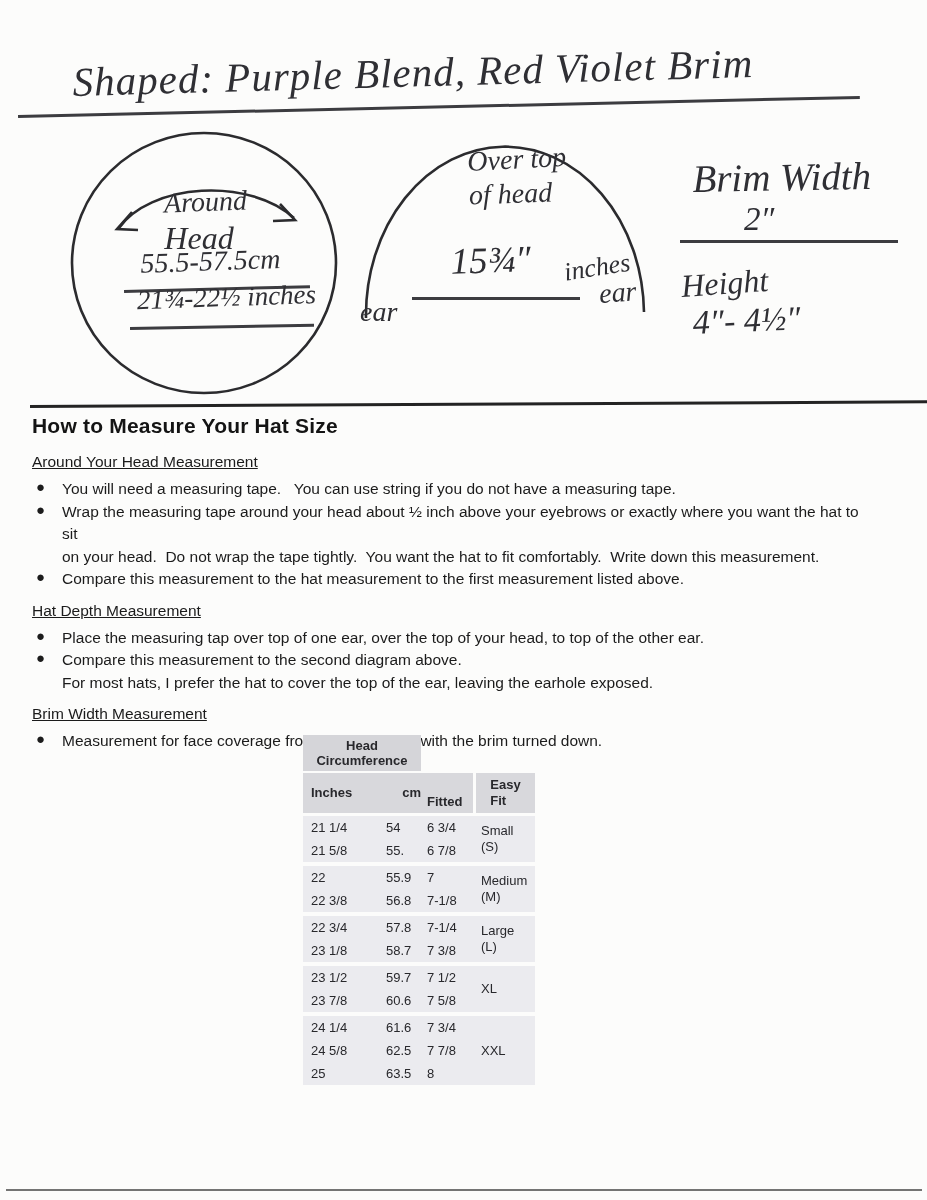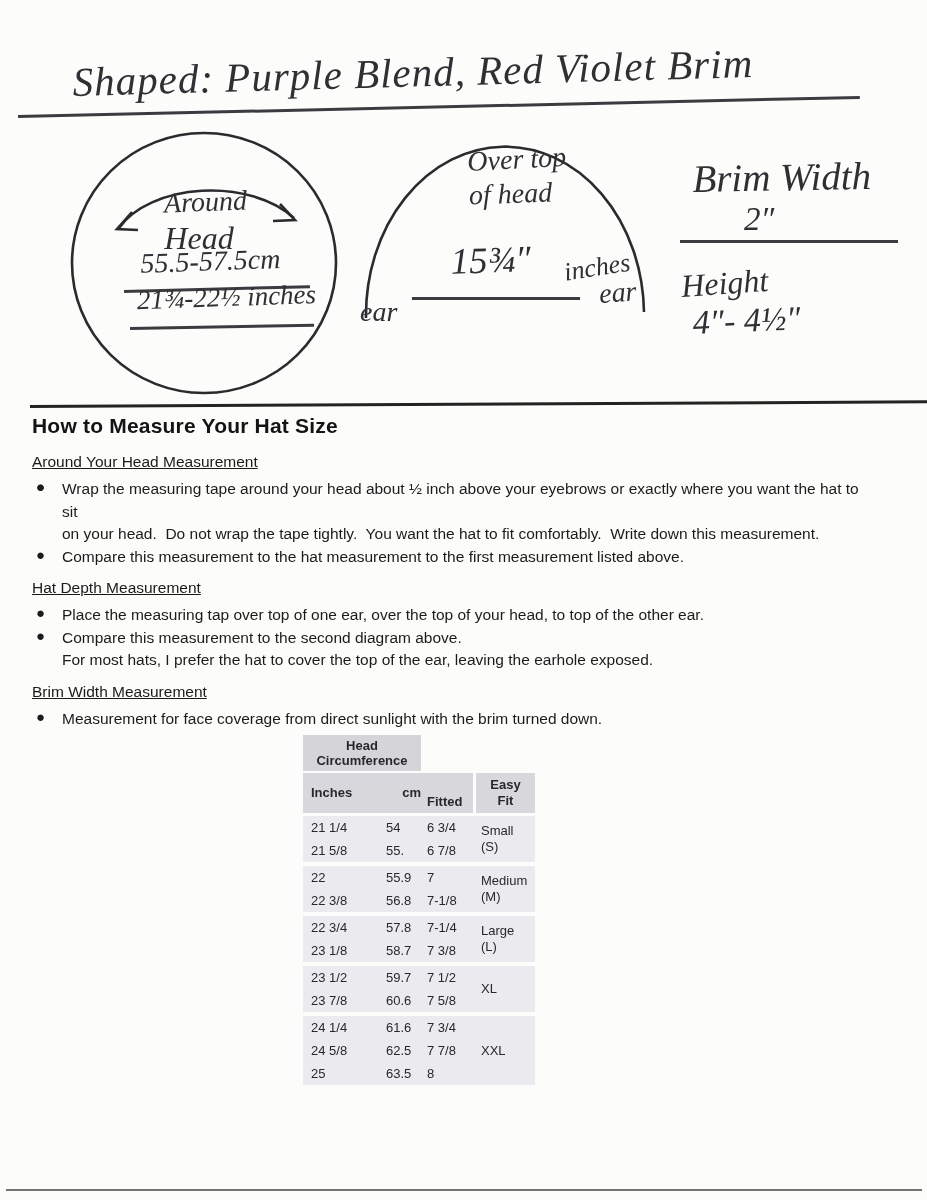--- a/index.html
+++ b/index.html
@@ -50,21 +50,21 @@
   .hat-table { position:absolute; left:303px; top:727px; font-size:13px; color:#28282c; }
   .th-group {
     width:118px; background:#d5d5d9; font-weight:bold; text-align:center;
     padding:3px 6px; line-height:15px; margin-bottom:2px;margin-top:8px;
   }
   .thead-row { display:grid; grid-template-columns:74px 44px 52px 62px; margin-bottom:3px; }
   .th { background:#d8d8dc; font-weight:bold; height:40px; }
   .th-inches { grid-column:1; line-height:40px; padding-left:8px; }
   .th-cm { grid-column:2; line-height:40px; padding-left:9px;text-align:right; }
   .th-fitted { grid-column:3; display:flex; align-items:flex-end; padding:0 0 4px 6px;text-align:right; }
-  .th-easy { grid-column:4; border-left:3px solid #fcfcfb; text-align:center; white-space:pre-line;
+  .th-easy { grid-column:4; border-left:3px solid #fcfcfb; text-align:left; white-space:pre-line;
              display:flex; align-items:center; justify-content:center; line-height:16px; }
   .tgroup { display:grid; grid-template-columns:74px 44px 52px 62px; background:#ebebef; margin-bottom:4px; }
   .tc { height:23px; line-height:23px; }
   .tc.c1 { grid-column:1; padding-left:8px; }
   .tc.c2 { grid-column:2; padding-left:9px; }
   .tc.c3 { grid-column:3; padding-left:6px; }
   .tlabel { grid-column:4; align-self:center; white-space:pre-line; line-height:16px; padding-left:8px; }
   .rows2 .tlabel { grid-row:1 / span 2; }
   .rows3 .tlabel { grid-row:1 / span 3; }
   .page-bottom-line { position:absolute; left:6px; top:1189px; width:916px; height:2px; background:#515151; opacity:0.8; }
@@ -108,21 +108,21 @@
   <div class="hand hw-height-val">4″- 4½″</div>
 
   <div class="rule divider"></div>
 
   <div class="instructions">
     <div class="doc-title">How to Measure Your Hat Size</div>
 
     <div>
       <div class="sec-heading">Around Your Head Measurement</div>
       <ul>
-        <li><span class="bullet-dot">●</span></li>
+        <li><span class="bullet-dot">●</span><span class="bullet-text">You will need a measuring tape.   You can use string if you do not have a measuring tape.</span></li>
         <li><span class="bullet-dot">●</span><span class="bullet-text">Wrap the measuring tape around your head about ½ inch above your eyebrows or exactly where you want the hat to sit
 on your head.  Do not wrap the tape tightly.  You want the hat to fit comfortably.  Write down this measurement.</span></li>
         <li><span class="bullet-dot">●</span><span class="bullet-text">Compare this measurement to the hat measurement to the first measurement listed above.</span></li>
       </ul>
     </div>
 
     <div>
       <div class="sec-heading">Hat Depth Measurement</div>
       <ul>
         <li><span class="bullet-dot">●</span><span class="bullet-text">Place the measuring tap over top of one ear, over the top of your head, to top of the other ear.</span></li>

